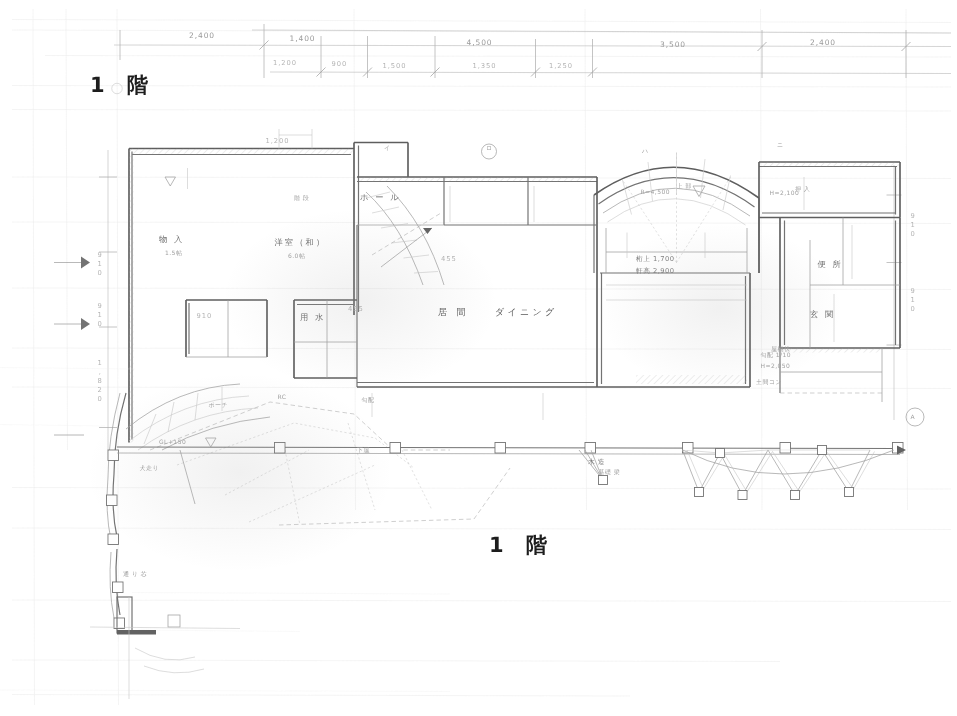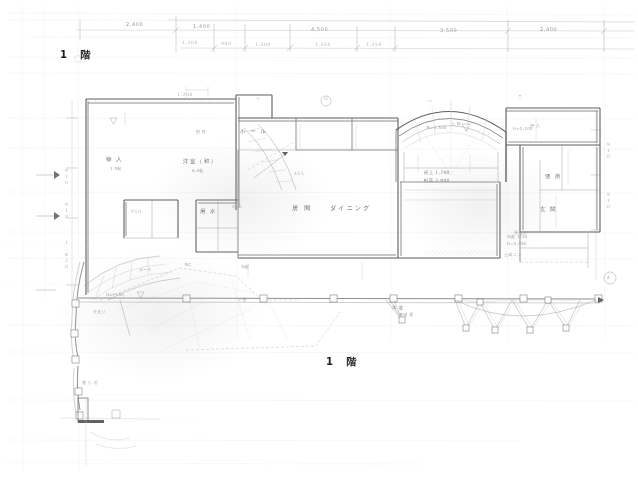--- a/index.html
+++ b/index.html
@@ -21,21 +21,21 @@
   svg{display:block;position:absolute;top:0;left:0;}
   .lbl{
     position:absolute;
     font-family:"DejaVu Sans", sans-serif;
     color:#4a4a4a;
     white-space:nowrap;
     pointer-events:none;
     letter-spacing:.4px;
   }
   .floor-title{
-    font-size:10px;font-weight:bold;color:#1d1d1d;letter-spacing:5px;
+    font-size:14px;font-weight:bold;color:#1d1d1d;letter-spacing:5px;
   }
   .dim{
     font-size:5px;color:#9a9a9a;letter-spacing:.6px;
   }
   .dim-faint{
     font-size:4.5px;color:#b4b4b4;letter-spacing:.6px;
   }
   .room{
     font-size:5.5px;color:#6d6d6d;letter-spacing:1.4px;
   }

